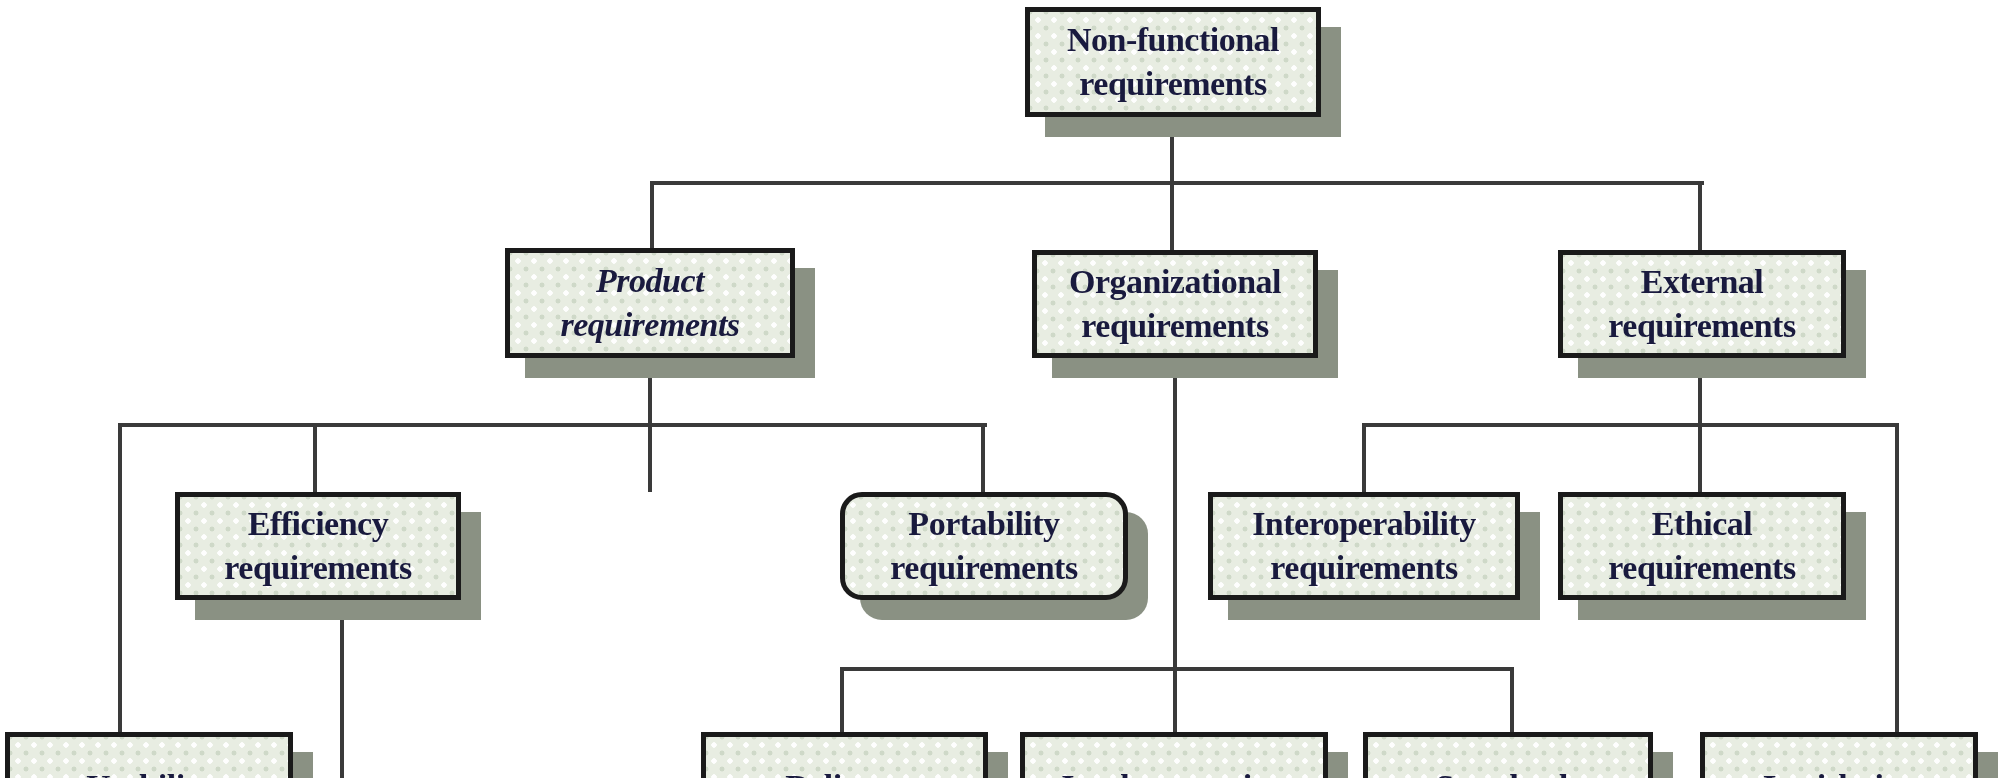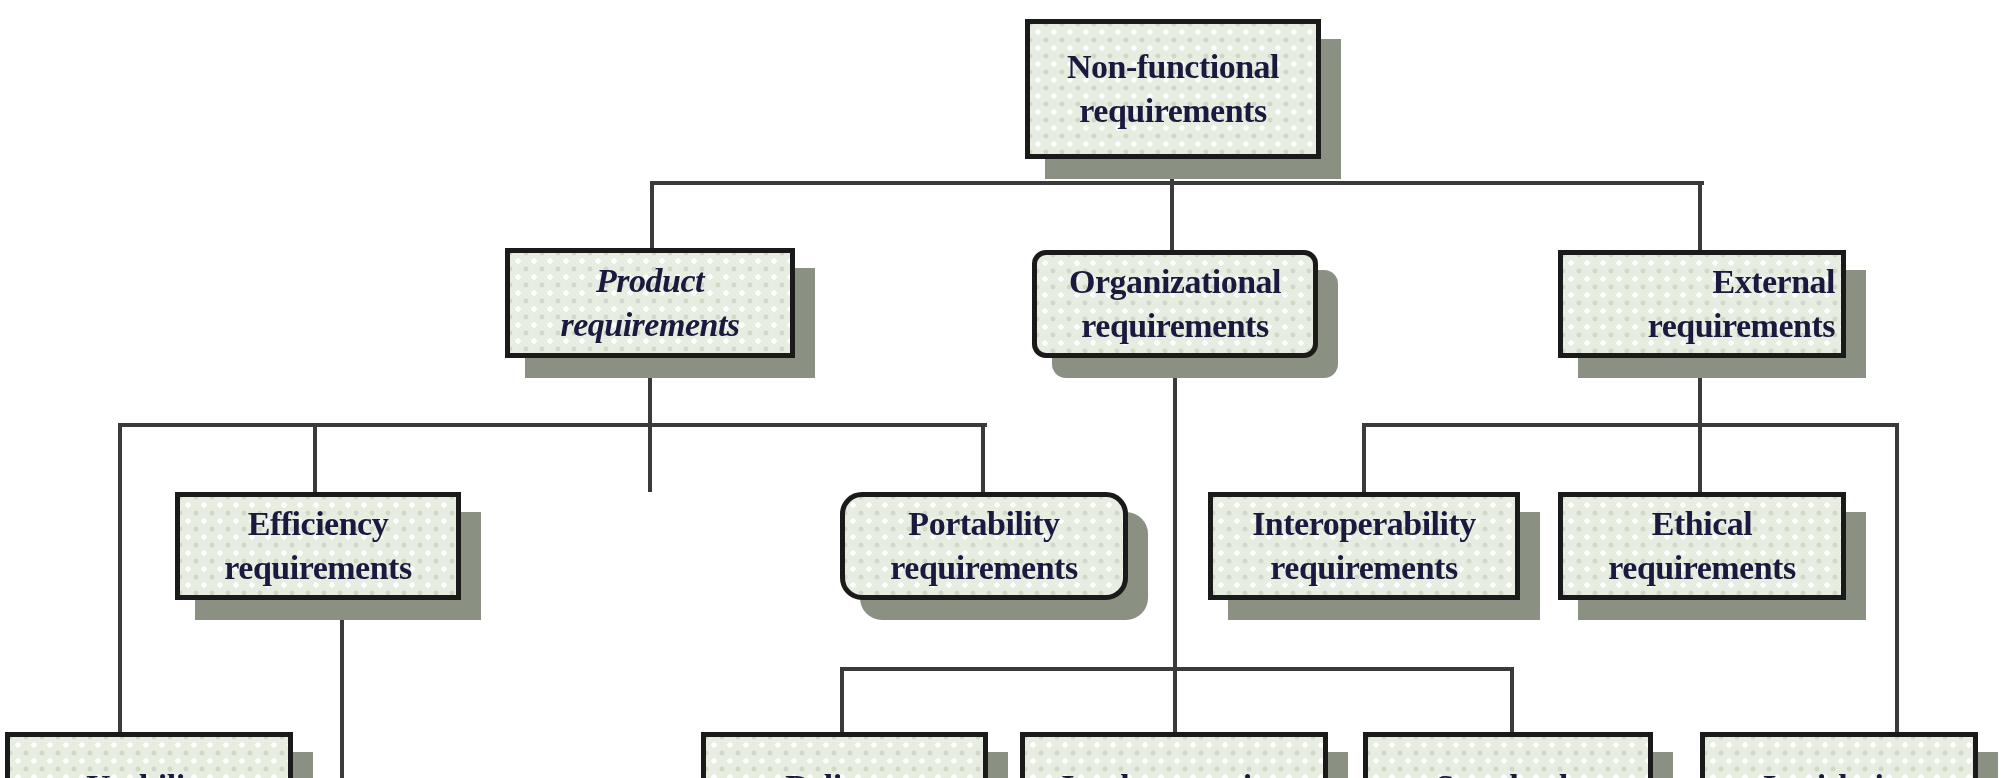--- a/index.html
+++ b/index.html
@@ -29,24 +29,24 @@
     display:flex;
     align-items:center;
     justify-content:center;
     padding:2px 6px;
     letter-spacing:-0.5px;
   }
   .vline,.hline{position:absolute;background:#3a3a3a;}
   .vline{width:4px;}
   .hline{height:4px;}
   
-  #n-root          {left:1025px;top:19px;  width:296px;height:140px;}
+  #n-root          {left:1025px;top:7px;  width:296px;height:110px;}
   #n-product       {left:505px; top:248px;width:290px;height:110px;font-style:italic;}
-  #n-organizational{left:1032px;top:250px;width:286px;height:108px;border-radius:14px;}
-  #n-external      {left:1558px;top:250px;width:288px;height:108px;text-align:right;}
+  #n-organizational{left:1032px;top:250px;width:286px;height:108px;}
+  #n-external      {left:1558px;top:250px;width:288px;height:108px;}
   #n-efficiency    {left:175px; top:492px;width:286px;height:108px;text-align:center;}
   #n-reliability   {left:508px; top:492px;width:290px;height:108px;}
   #n-portability   {left:840px; top:492px;width:288px;height:108px;border-radius:22px;}
   #n-interop       {left:1208px;top:492px;width:312px;height:108px;}
   #n-ethical       {left:1558px;top:492px;width:288px;height:108px;}
   #n-usability     {left:5px;   top:732px;width:288px;height:110px;}
   #n-delivery      {left:701px; top:732px;width:287px;height:110px;}
   #n-implementation{left:1020px;top:732px;width:308px;height:110px;}
   #n-standards     {left:1363px;top:732px;width:290px;height:110px;}
   #n-legislative   {left:1700px;top:732px;width:278px;height:110px;}

